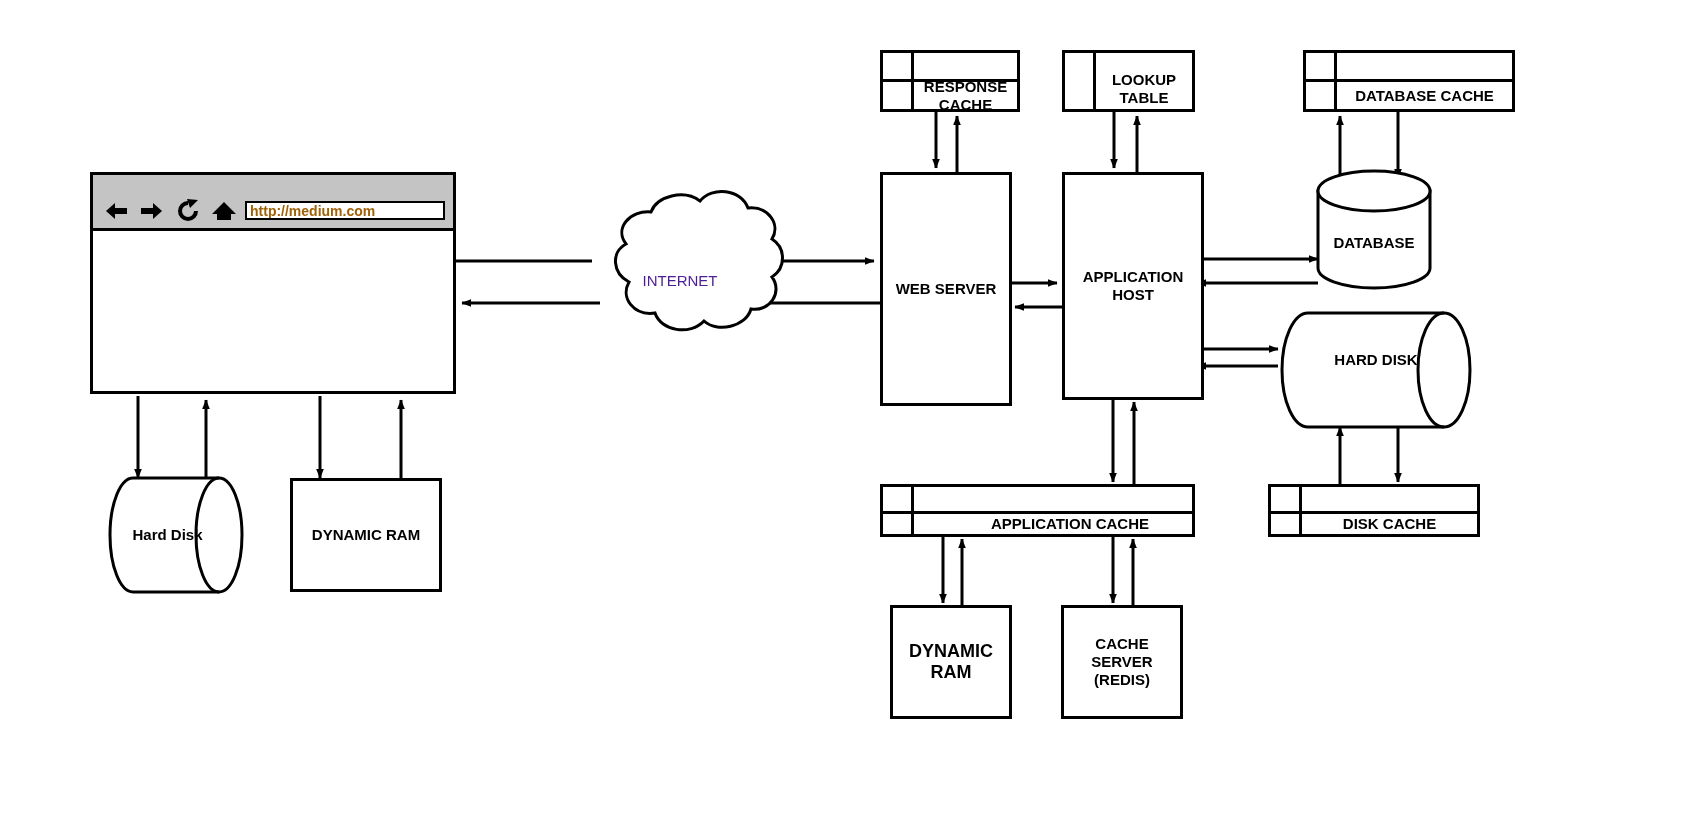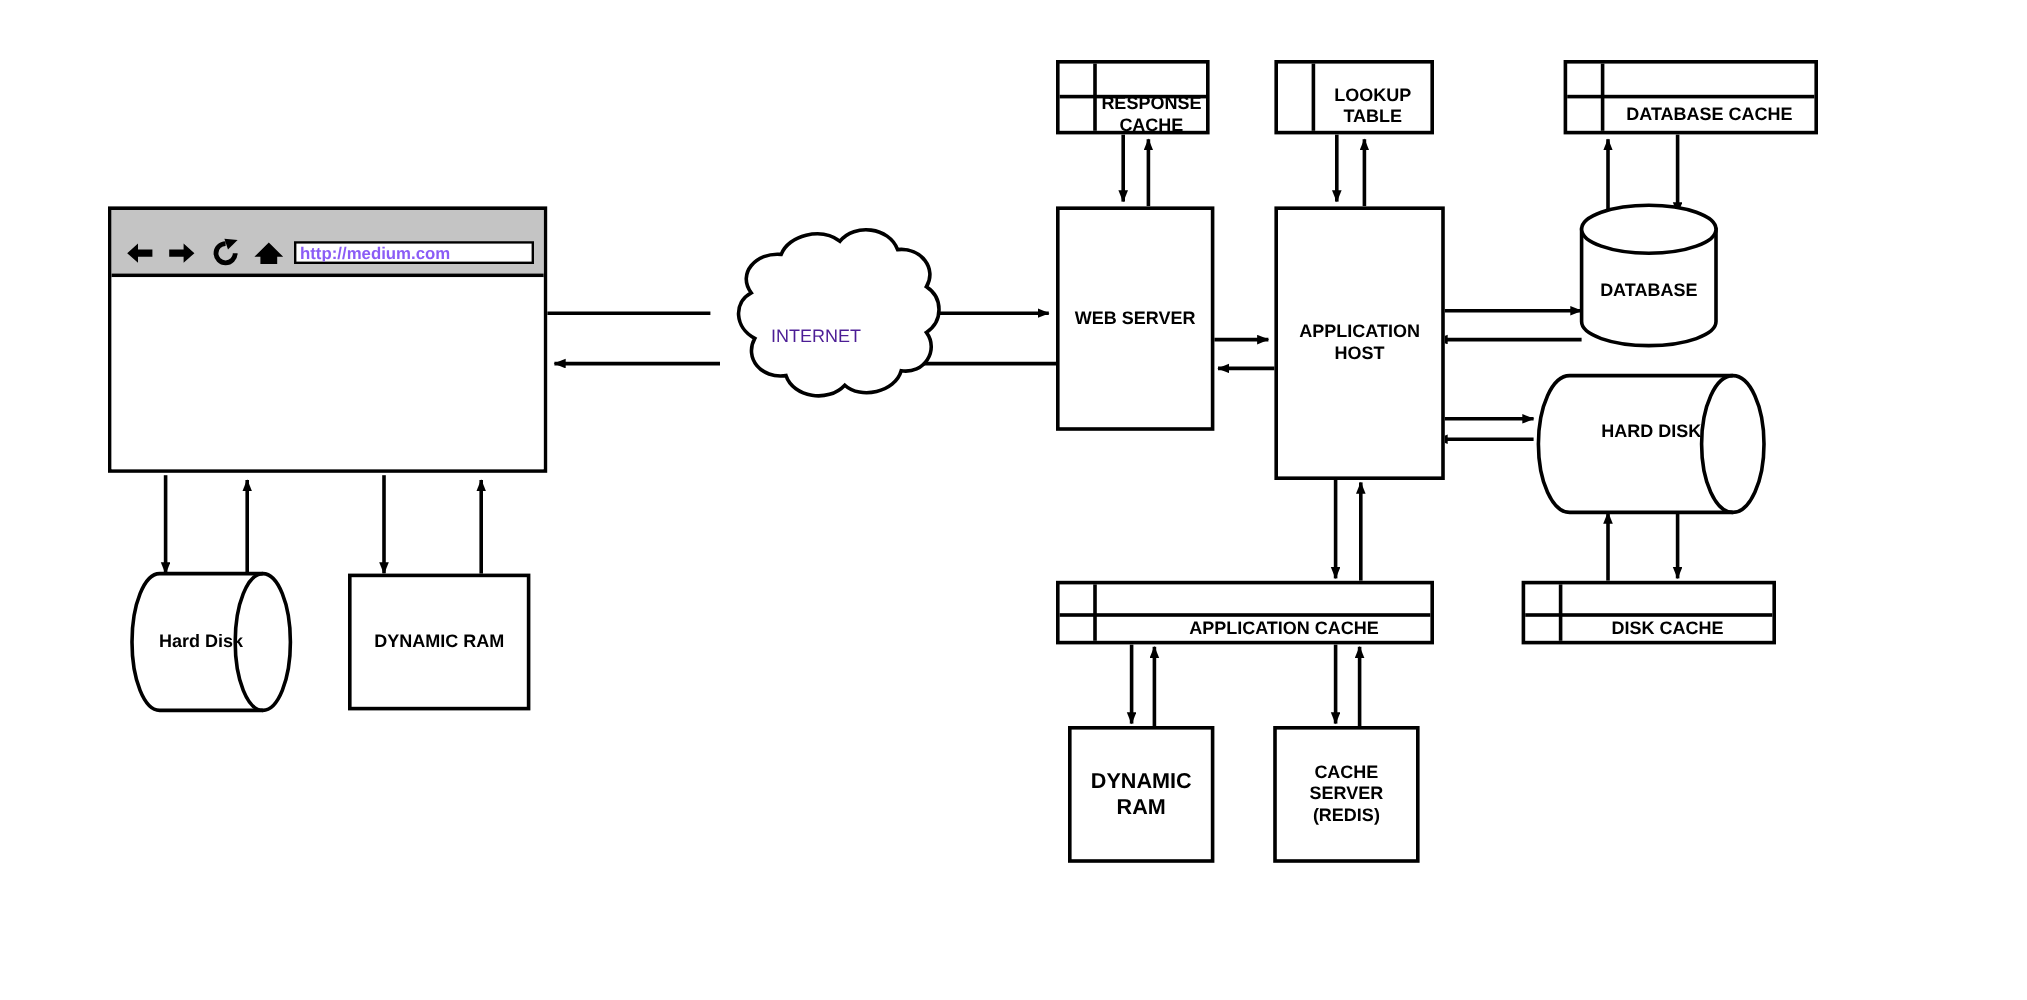--- a/index.html
+++ b/index.html
@@ -92,21 +92,21 @@
     justify-content: center;
   }
   #url-bar {
     flex: 1 1 auto;
     height: 19px;
     background: #fff;
     border: 2px solid #000;
     box-sizing: border-box;
     font-size: 14px;
     font-weight: bold;
-    color: #8b5cf6;
+    color: #a16207;
     line-height: 18px;
     padding: 0 3px;
     margin-right: 8px;
     overflow: hidden;
     white-space: nowrap;
     display: flex;
     align-items: center;
   }
   #browser-viewport {
     position: absolute;
@@ -301,33 +301,33 @@
 <div id="cloud-label">INTERNET</div>
 
 <div class="cyl-label" style="left:115px; top:498px; width:105px; height:74px; font-size:15px;">Hard Disk</div>
 
 <div class="cyl-label" style="left:1308px; top:340px; width:136px; height:40px; font-size:15px;">HARD DISK</div>
 
 <div class="cyl-label" style="left:1318px; top:225px; width:112px; height:36px; font-size:15px;">DATABASE</div>
 
 <div class="node boxnode" style="left:290px; top:478px; width:152px; height:114px; font-size:15px;">DYNAMIC RAM</div>
 
-<div class="node boxnode" style="left:880px; top:172px; width:132px; height:187px; font-size:15px;">WEB SERVER</div>
+<div class="node boxnode" style="left:880px; top:172px; width:132px; height:234px; font-size:15px;">WEB SERVER</div>
 
 <div class="node boxnode" style="left:1062px; top:172px; width:142px; height:228px; font-size:15px;">APPLICATION
 HOST</div>
 
 <div class="node boxnode" style="left:890px; top:605px; width:122px; height:114px; font-size:18px;">DYNAMIC
 RAM</div>
 
 <div class="node boxnode" style="left:1061px; top:605px; width:122px; height:114px; font-size:15px;">CACHE
 SERVER
 (REDIS)</div>
 
-<div class="cachebox" style="left:880px; top:50px; width:128px; height:62px;">
+<div class="cachebox" style="left:880px; top:50px; width:140px; height:62px;">
   <div class="vdiv"></div>
   <div class="hdiv"></div>
   <div class="cache-text" style="font-size:15px;">RESPONSE
 CACHE</div>
 </div>
 
 <div class="cachebox nohdiv" style="left:1062px; top:50px; width:133px; height:62px;">
   <div class="vdiv"></div>
   <div class="cache-text" style="font-size:15px;">LOOKUP
 TABLE</div>

